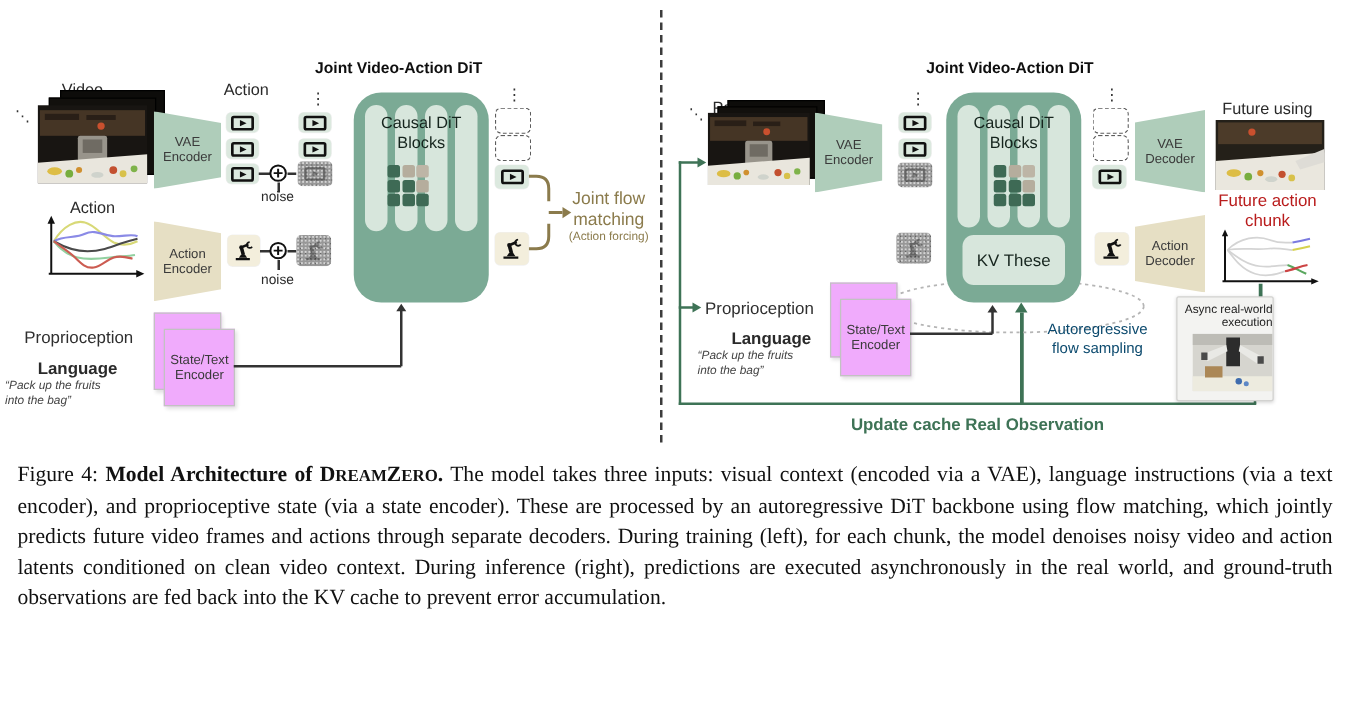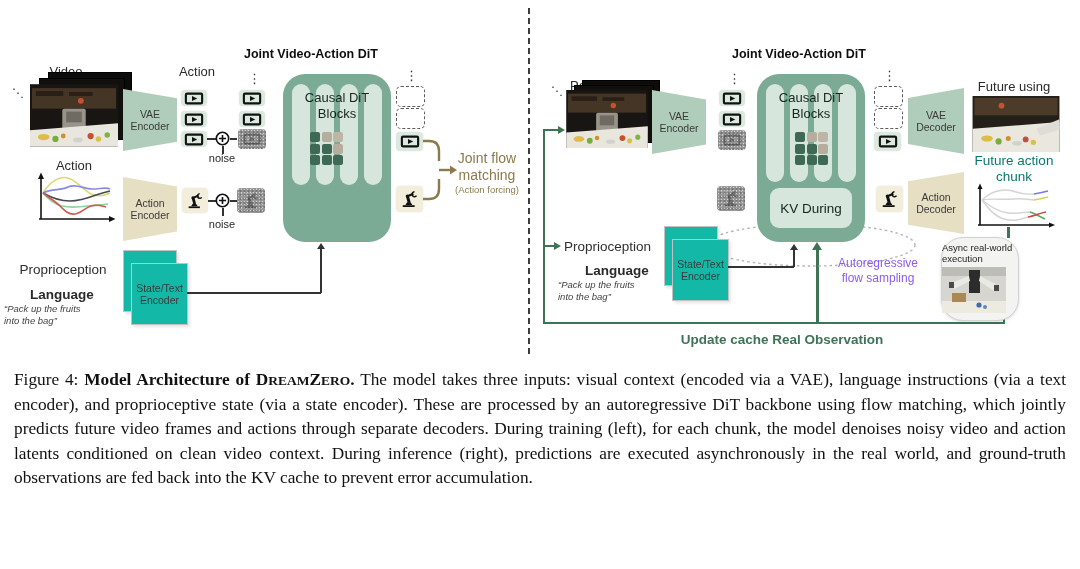--- a/index.html
+++ b/index.html
@@ -2,21 +2,21 @@
 <html><head>
 <meta charset="utf-8">
 <style>
   html,body{margin:0;padding:0;background:#fff;}
   #stage{position:relative;width:1080px;height:569px;background:#ffffff;overflow:hidden;
          font-family:"Liberation Sans",sans-serif;}
   .abs{position:absolute;}
   .pre{white-space:pre-line;}
   .ctr{text-align:center;}
   .ttl{font-weight:bold;font-size:16.5px;color:#0e0e0e;text-align:center;letter-spacing:.1px;}
-  .sub{font-weight:bold;font-size:12.5px;color:#0e0e0e;}
+  .sub{font-weight:bold;font-size:12.5px;color:#0e0e0e;text-align:center;}
   .small-lbl{font-size:13px;color:#2a2a2a;}
   .enc{display:flex;align-items:center;justify-content:center;font-size:10.5px;color:#3a3a3a;
        line-height:1.18;text-align:center;}
   .tok{width:26px;height:16px;border-radius:4px;background:#DCE9DF;display:flex;
        align-items:center;justify-content:center;box-shadow:0 0 0 .5px rgba(0,0,0,.06);}
   .tok svg{display:block;}
   .noisy{background-color:#979797;
      background-image:radial-gradient(rgba(255,255,255,.6) .6px,transparent .8px),
                       radial-gradient(rgba(0,0,0,.5) .6px,transparent .8px),
                       radial-gradient(rgba(255,255,255,.35) .5px,transparent .7px);
@@ -27,37 +27,37 @@
   .vdots{font-size:13px;color:#333;line-height:1;letter-spacing:0;}
   .hline{background:#333;height:1.5px;}
   .vline{background:#333;width:1.5px;}
   .gline{background:#3E7356;}
   .dit{border-radius:22px;background:#7BAA95;}
   .dit-bar{position:absolute;width:18px;height:101px;top:10px;border-radius:9px;background:#D7E6DC;}
   .dit-lbl{position:absolute;left:0;right:0;top:16px;text-align:center;font-size:13px;font-weight:500;
            color:#15241d;line-height:1.25;}
   .grid{position:absolute;display:grid;grid-template-columns:repeat(3,10px);grid-auto-rows:10px;gap:1.6px;}
   .grid i{border-radius:2px;}
-  .page{position:absolute;background:#14b8a6;border:1px solid #c2c2c2;box-shadow:1.5px 2px 3px rgba(0,0,0,.12);}
+  .page{position:absolute;background:#f0abfc;border:1px solid #c2c2c2;box-shadow:1.5px 2px 3px rgba(0,0,0,.12);}
   .quote{font-style:italic;font-size:9.5px;color:#444;line-height:1.25;text-align:left;}
   .lang{font-size:13.5px;font-weight:600;color:#2a2a2a;text-align:center;}
   .prop{font-size:13.5px;color:#2f2f2f;}
   .olive{color:#8B7B4C;}
   .arrow-r{width:0;height:0;border-top:4.5px solid transparent;border-bottom:4.5px solid transparent;
            border-left:7px solid #3E7356;}
   .arrow-up-g{width:0;height:0;border-left:5.5px solid transparent;border-right:5.5px solid transparent;
            border-bottom:8px solid #3E7356;}
   .arrow-up-k{width:0;height:0;border-left:4px solid transparent;border-right:4px solid transparent;
            border-bottom:6px solid #333;}
   .divider{width:0;border-left:2px dashed #3c3c3c;}
   #caption{position:absolute;left:14px;top:368px;width:1052px;font-family:"Liberation Serif",serif;
            font-size:17.3px;line-height:1.42;color:#111;text-align:justify;}
   #caption b .sc{font-size:.78em;}
-  .asyncbox{border-radius:22px;background:#f3f3f1;border:1px solid #d2d2d0;
-            box-shadow:0 1px 3px rgba(0,0,0,.15);text-align:left;}
+  .asyncbox{border-radius:2px;background:#f3f3f1;border:1px solid #d2d2d0;
+            box-shadow:0 1px 3px rgba(0,0,0,.15);text-align:right;}
   .asyncbox .t{font-size:9.5px;color:#222;line-height:1.2;margin-top:4px;}
 </style>
 </head>
 <body>
 
 <div id="stage">
 
   <svg width="0" height="0" style="position:absolute" aria-hidden="true">
     <defs>
       <symbol id="sym-play" viewBox="0 0 24 16">
@@ -333,21 +333,21 @@
         <i style="background:#B5AD9D"></i>
         <i style="background:#BDB5A6"></i>
       <i style="background:#3E6A55"></i>
         <i style="background:#3E6A55"></i>
         <i style="background:#B5AD9D"></i>
       <i style="background:#3E6A55"></i>
         <i style="background:#3E6A55"></i>
         <i style="background:#3E6A55"></i>
     </div>
     <div class="abs" style="left:13px;top:114px;width:82px;height:40px;border-radius:9px;background:#D7E6DC;
-         display:flex;align-items:center;justify-content:center;font-size:13.5px;color:#15241d">KV During</div>
+         display:flex;align-items:center;justify-content:center;font-size:13.5px;color:#15241d">KV These</div>
   </div>
 
   <div class="abs vdots" style="left:883px;top:69px">⋮</div>
   <div class="abs dashed-tok" style="left:874px;top:86px"></div>
   <div class="abs dashed-tok" style="left:874px;top:108px"></div>
   <div class="abs tok" style="left:874px;top:132px;width:27px;height:19px">
       <svg width="20" height="13">
         <use href="#sym-play" width="20" height="13"></use>
       </svg>
     </div>
@@ -361,21 +361,21 @@
        clip-path:polygon(0 15%,100% 0,100% 100%,0 85%)">VAE
 Decoder</div>
   <div class="abs small-lbl ctr" style="left:964px;top:79px;width:100px">Future using</div>
   <svg class="abs" style="left:970px;top:96px" width="92" height="56">
       <use href="#sym-ws2" width="92" height="56"></use>
     </svg>
 
   <div class="abs enc pre" style="left:908px;top:172px;width:56px;height:62px;background:#E6DFC4;
        clip-path:polygon(0 15%,100% 0,100% 100%,0 85%)">Action
 Decoder</div>
-  <div class="abs pre ctr" style="left:962px;top:153px;width:104px;font-size:13.5px;color:#0f766e;line-height:1.15">Future action
+  <div class="abs pre ctr" style="left:962px;top:153px;width:104px;font-size:13.5px;color:#b91c1c;line-height:1.15">Future action
 chunk</div>
   <svg class="abs" style="left:972px;top:182px" width="86" height="48">
     <line x1="8" y1="6" x2="8" y2="43" stroke="#111" stroke-width="1.6"></line>
     <path d="M5.5 7 L8 1.5 L10.5 7 Z" fill="#111"></path>
     <line x1="6" y1="43" x2="78" y2="43" stroke="#111" stroke-width="1.6"></line>
     <path d="M77 40.5 L83 43 L77 45.5 Z" fill="#111"></path>
     <path d="M10 18 C 20 8, 34 6, 44 10 C 52 13, 56 12, 62 12" fill="none" stroke="#d4d4d4" stroke-width="1.4"></path>
     <path d="M10 18 C 20 16, 32 18, 42 17 C 52 16, 58 18, 62 18" fill="none" stroke="#d4d4d4" stroke-width="1.4"></path>
     <path d="M10 18 C 18 24, 26 30, 36 31 C 46 32, 52 30, 58 30" fill="none" stroke="#d4d4d4" stroke-width="1.4"></path>
     <path d="M10 18 C 16 26, 22 34, 32 37 C 42 40, 50 37, 56 35" fill="none" stroke="#d4d4d4" stroke-width="1.4"></path>
@@ -399,20 +399,20 @@
   <div class="abs lang" style="left:562px;top:263px;width:110px">Language</div>
   <div class="abs quote pre" style="left:558px;top:279px;width:118px">“Pack up the fruits
 into the bag”</div>
   <div class="page" style="left:664px;top:226px;width:52px;height:58px"></div>
   <div class="page enc pre" style="left:672px;top:239px;width:55px;height:60px">State/Text
 Encoder</div>
   <div class="abs hline" style="left:728px;top:266px;width:66px"></div>
   <div class="abs vline" style="left:793px;top:249px;height:18px"></div>
   <div class="abs arrow-up-k" style="left:790px;top:244px"></div>
 
-  <div class="abs pre ctr" style="left:818px;top:256px;width:120px;font-size:12px;color:#8b5cf6;line-height:1.25">Autoregressive
+  <div class="abs pre ctr" style="left:818px;top:256px;width:120px;font-size:12px;color:#0c4a6e;line-height:1.25">Autoregressive
 flow sampling</div>
 
   <div class="abs ctr" style="left:632px;top:332px;width:300px;font-size:13.5px;font-weight:bold;color:#3E7356">Update cache Real Observation</div>
 
   <div id="caption"><span>Figure 4:</span> <b><span>Model Architecture of D</span><span class="sc">REAM</span><span>Z</span><span class="sc">ERO</span><span>.</span></b><span> The model takes three inputs: visual context (encoded via a VAE), language instructions (via a text encoder), and proprioceptive state (via a state encoder). These are processed by an autoregressive DiT backbone using flow matching, which jointly predicts future video frames and actions through separate decoders. During training (left), for each chunk, the model denoises noisy video and action latents conditioned on clean video context. During inference (right), predictions are executed asynchronously in the real world, and ground-truth observations are fed back into the KV cache to prevent error accumulation.</span></div>
 
 </div>
 
 </body></html>

